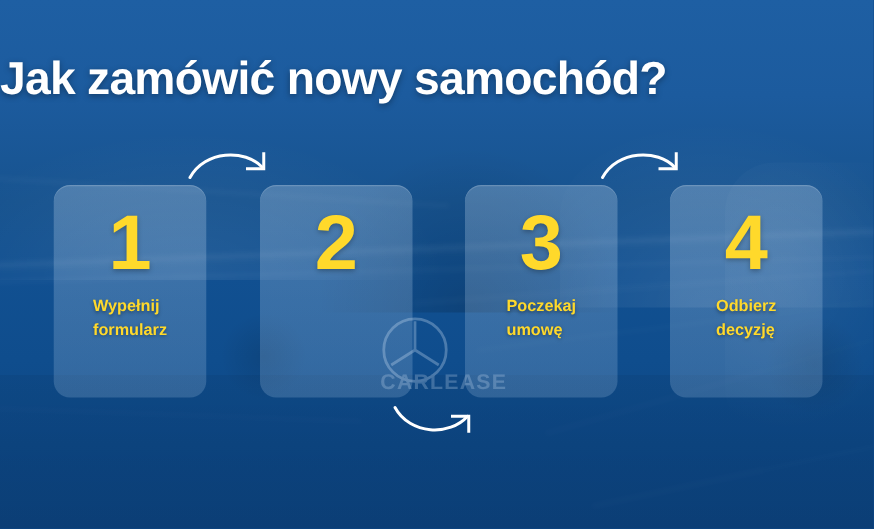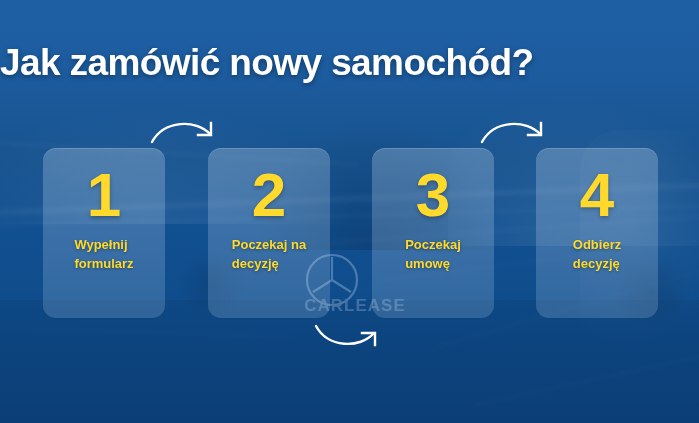--- a/index.html
+++ b/index.html
@@ -205,22 +205,20 @@
   <div id="cards">
 
     <div class="card c1">
       <span class="num">1</span>
       <span class="caption">Wypełnij
 formularz</span>
     </div>
 
     <div class="card c2">
       <span class="num">2</span>
-      <span class="caption">Poczekaj na
-decyzję</span>
     </div>
 
     <div class="card c3">
       <span class="num">3</span>
       <span class="caption">Poczekaj
 umowę</span>
     </div>
 
     <div class="card c4">
       <span class="num">4</span>

